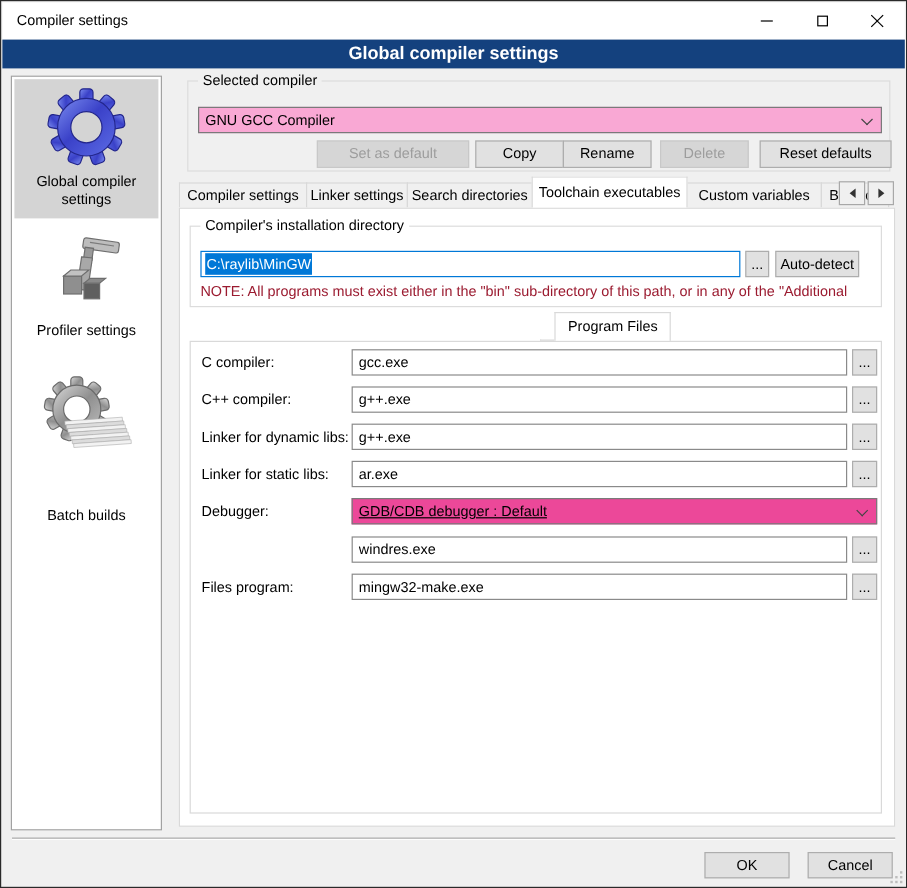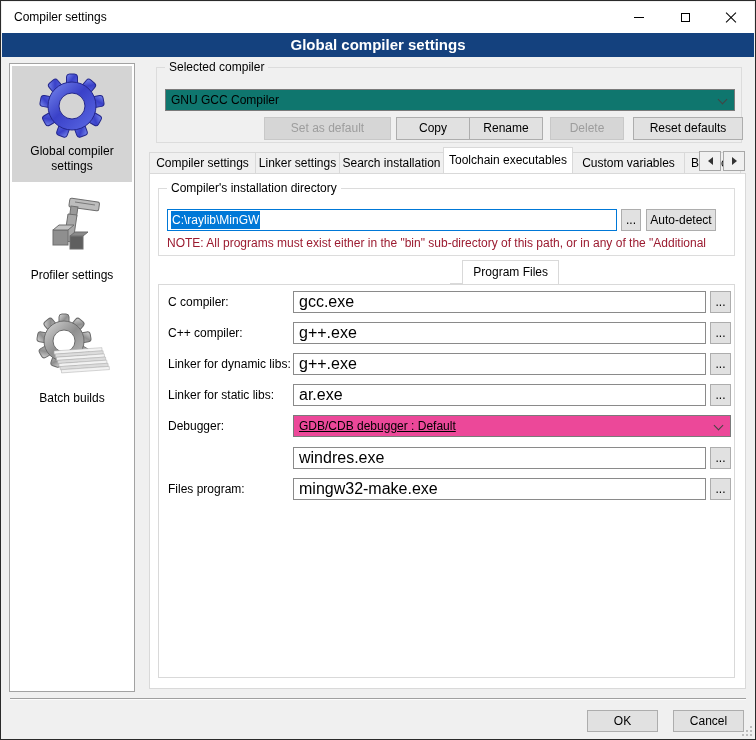--- a/index.html
+++ b/index.html
@@ -31,32 +31,32 @@
           color:#fff; font-weight:bold; font-size:15px; text-align:center; line-height:23px;}
 
   
   .sidebar{position:absolute; left:8px; top:62px; width:126px; height:629px;
            background:#fff; border:1px solid #a2a2a2; padding:2px;}
   .side-item{width:100%; display:flex; flex-direction:column; align-items:center; text-align:center;
              padding:6px 2px 8px;}
   .side-item.selected{background:var(--sidebar_selected_bg);}
   .side-item .caption{margin-top:4px; line-height:15px;}
   .side-item+.side-item{margin-top:6px;justify-content:space-between;}
-  .side-item:nth-child(3){margin-top:14px;}
+  .side-item:nth-child(3){margin-top:14px;gap:31px;}
 
   
   .groupbox{position:absolute; border:1px solid #dcdcdc;}
   .gb-label{position:absolute; top:-8px; left:8px; padding:0 4px; line-height:15px;}
   .gb-gray .gb-label{background:var(--dialog_bg);}
   .gb-white{background:var(--page_bg);}
   .gb-white .gb-label{background:var(--page_bg);}
 
   .sel-comp{left:155px; top:66px; width:586px; height:76px;}
 
-  .combo{position:absolute; background:#0f766e; border:1px solid var(--input_border);
+  .combo{position:absolute; background:#f9a8d4; border:1px solid var(--input_border);
          line-height:20px; padding-left:5px; overflow:hidden; white-space:nowrap;}
   .combo .chev{position:absolute; right:8px; top:6px; width:7px; height:7px;
          border-right:1px solid #444; border-bottom:1px solid #444; transform:rotate(45deg);}
   .combo.readonly{background:#ec4899;text-decoration:underline;}
   .sel-combo{left:8px; top:21px; width:570px; height:22px;}
 
   .btn{position:absolute; height:23px; background:var(--button_bg); border:1px solid var(--button_border);
        font-family:"Liberation Sans",sans-serif; font-size:12px; text-align:center; line-height:21px;
        padding:0; cursor:default;}
   .btn.disabled{background:var(--disabled_bg); border-color:#c8c8c8; color:var(--disabled_text);}
@@ -91,21 +91,21 @@
   .subtabs{position:absolute; left:8px; top:86px; width:400px; height:24px; display:flex; align-items:flex-end;flex-direction:column;}
   .subtab{height:20px; background:#f0f0f0; border:1px solid var(--tab_border); border-bottom:none;
           margin-right:-1px; padding:0 10px; line-height:19px; white-space:nowrap;}
   .subtab.active{height:25px; background:#fff; z-index:3; position:relative; line-height:23px; margin-bottom:-1px;}
   .subpage{position:absolute; left:8px; top:110px; width:577px; height:394px;
            background:var(--page_bg); border:1px solid var(--tab_border); z-index:1;}
 
   .frow{position:absolute; left:0; width:100%; height:22px;}
   .flabel{position:absolute; left:9px; line-height:22px; white-space:nowrap;}
   .finput{position:absolute; left:134px; width:413px; height:22px; border:1px solid #8a8a8a;
-          background:#fff; font-family:"Liberation Sans",sans-serif; font-size:16px; padding-left:5px;}
+          background:#fff; font-family:"Liberation Sans",sans-serif; font-size:12px; padding-left:5px;}
   .browse{left:551px; width:21px; height:22px; line-height:19px;}
   .fselect{left:134px; width:438px; height:22px;}
 
   
   .separator{position:absolute; left:9px; right:9px; top:697px; height:2px;
              border-top:1px solid #9f9f9f; border-bottom:1px solid #fdfdfd;}
   .ok-btn{left:586px; top:709px; width:71px; height:22px; line-height:20px;}
   .cancel-btn{left:672px; top:709px; width:71px; height:22px; line-height:20px;}
   .grip{position:absolute; right:3px; bottom:3px; width:2px; height:2px; background:#bdbdbd;
         box-shadow:-4px 0 #bdbdbd,-8px 0 #bdbdbd,0 -4px #bdbdbd,-4px -4px #bdbdbd,0 -8px #bdbdbd;}
@@ -222,21 +222,21 @@
     <button class="btn disabled" style="left:107px; top:49px; width:127px;">Set as default</button>
     <button class="btn" style="left:239px; top:49px; width:74px;">Copy</button>
     <button class="btn" style="left:312px; top:49px; width:74px;">Rename</button>
     <button class="btn disabled" style="left:393px; top:49px; width:74px;">Delete</button>
     <button class="btn" style="left:476px; top:49px; width:110px;">Reset defaults</button>
   </div>
 
   <div class="tabs-row">
     <div class="tab" style="width:107px">Compiler settings</div>
     <div class="tab" style="width:85px">Linker settings</div>
-    <div class="tab" style="width:105px">Search installation</div>
+    <div class="tab" style="width:105px">Search directories</div>
     <div class="tab active" style="width:130px">Toolchain executables</div>
     <div class="tab" style="width:113px">Custom variables</div>
     <div class="tab" style="width:57px; text-align:left; padding-left:6px;">Build options</div>
     <div class="tab-scroll ts-left">
         <span class="tri-l"></span>
       </div>
     <div class="tab-scroll ts-right">
         <span class="tri-r"></span>
       </div>
   </div>

